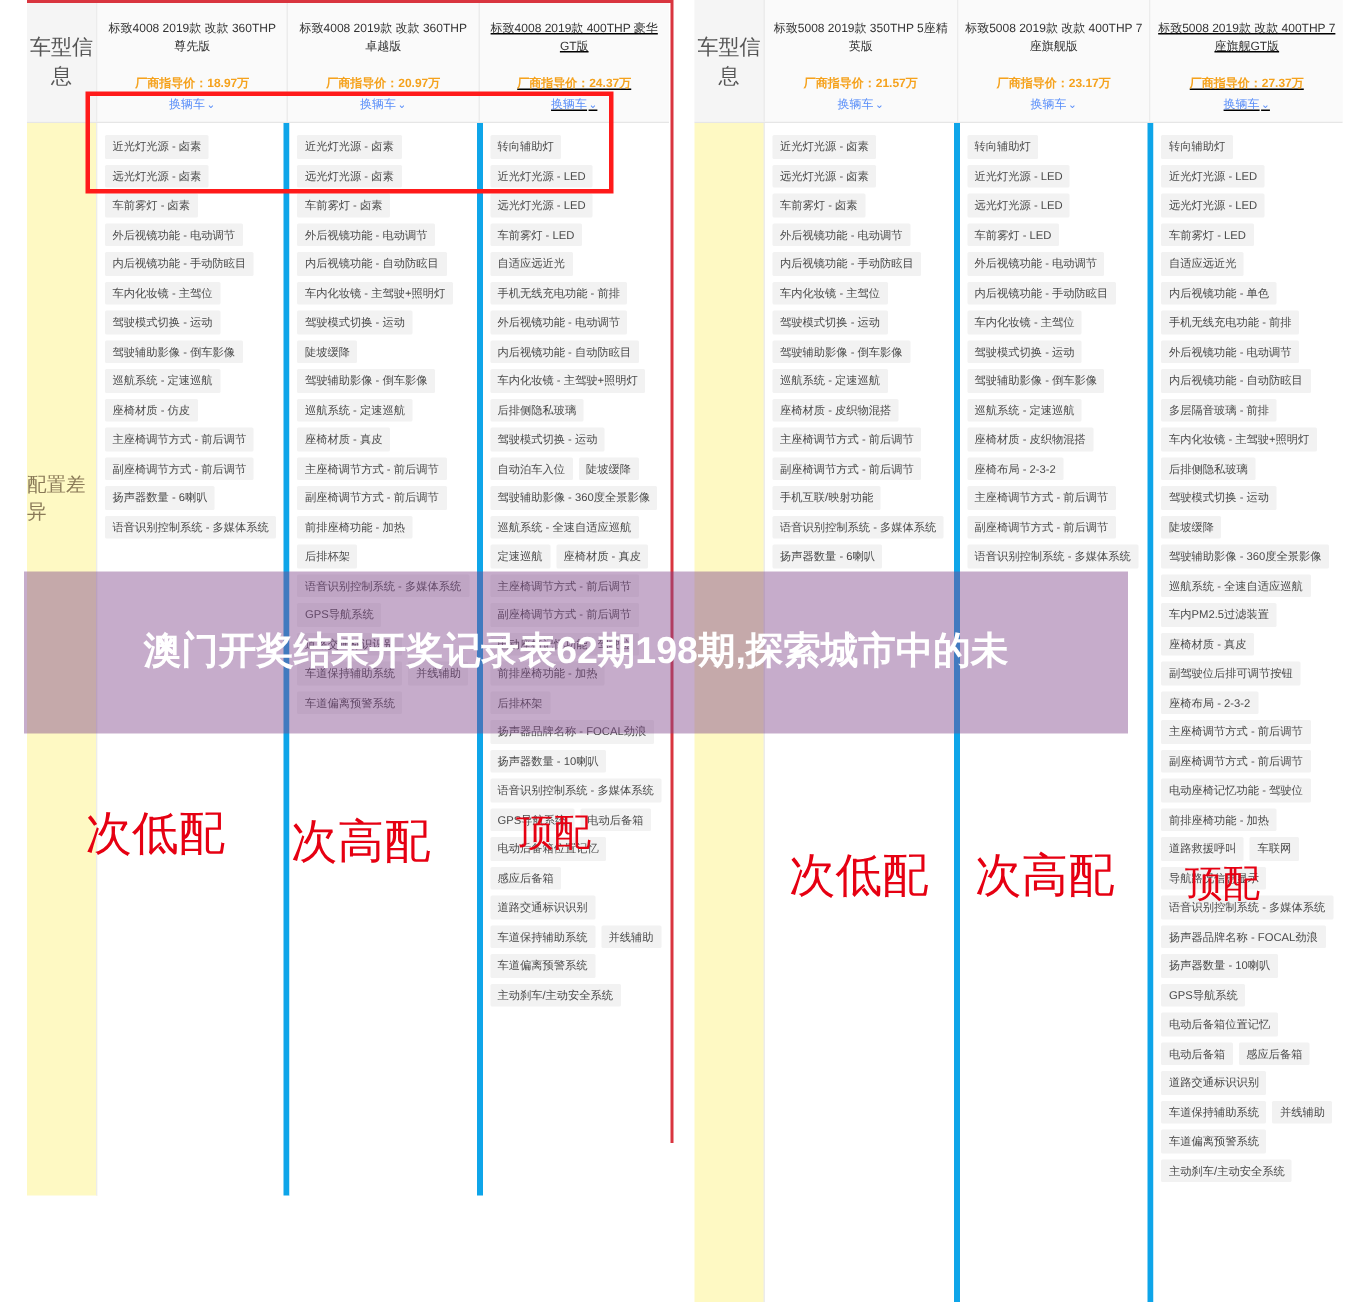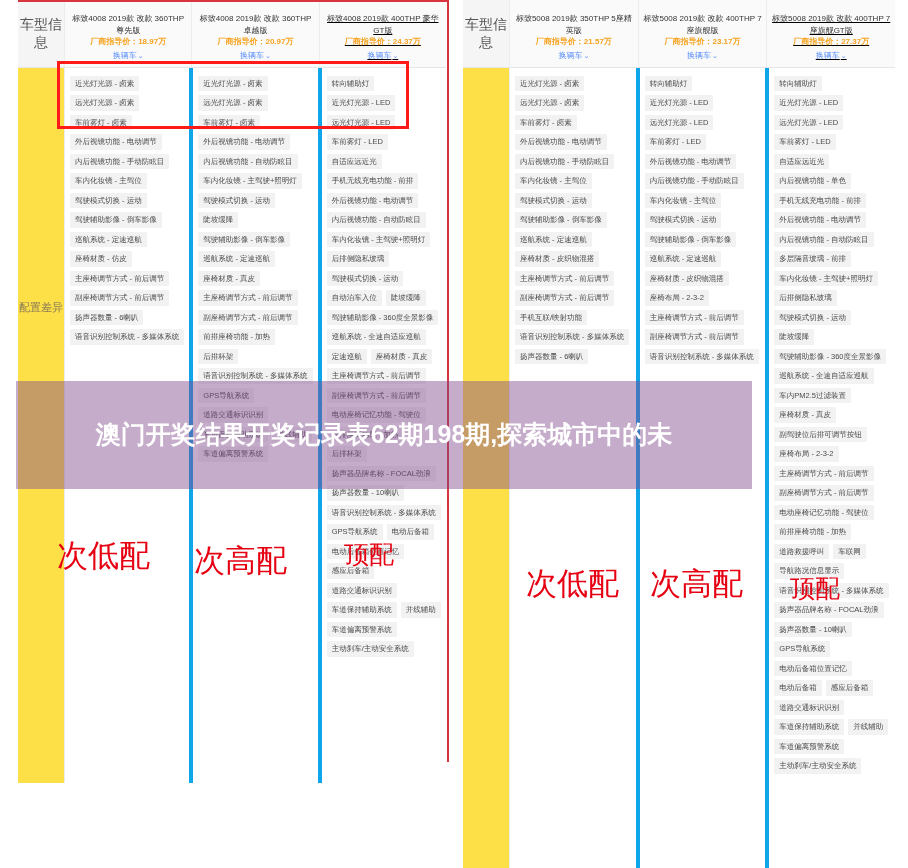--- a/index.html
+++ b/index.html
@@ -21,28 +21,28 @@
     width:46px;flex:0 0 46px;display:flex;align-items:center;justify-content:center;
     font-size:14px;color:#555;background:#f5f5f5;border-right:1px solid #ececec;
     line-height:1.3;text-align:center;
   }
   .th-col{
     flex:1 1 0;min-width:0;padding:13px 4px 5px;text-align:center;
     border-right:1px solid #ececec;background:#fafafa;
   }
   .th-col:last-child{border-right:none;text-decoration:underline;}
   .m-name{font-size:8px;color:#333;line-height:1.45;}
-  .m-price{font-size:8px;color:#f5a21d;font-weight:bold;margin-top:0;line-height:1.4;}
+  .m-price{font-size:8px;color:#f5a21d;font-weight:bold;margin-top:14px;line-height:1.4;}
   .m-link{font-size:8px;color:#5b8ff9;margin-top:3px;line-height:1.4;cursor:pointer;}
   .m-link .chev{font-size:7px;margin-left:1px;}
 
   .tbody{display:flex;position:relative;}
   .tb-label{
-    width:46px;flex:0 0 46px;border-right:1px solid #ececec;background:#fde047;
-    font-size:11px;color:#8a7a58;display:flex;justify-content:center;padding-top:232px;
+    width:46px;flex:0 0 46px;border-right:1px solid #ececec;background:#fef9c3;
+    font-size:13px;color:#8a7a58;display:flex;justify-content:center;padding-top:232px;
   }
   .tb-col{
     flex:1 1 0;min-width:0;border-right:4px solid #0ea5e9;
     padding:8px 5px 10px;background:#fff;position:relative;
   }
   .tb-col:last-child{border-right:none;}
 
   .taglist{display:flex;flex-wrap:wrap;gap:4px 4px;align-content:flex-start;}
   .tag{
     background:#f2f2f2;color:#4a4a4a;font-size:7.5px;line-height:1;

